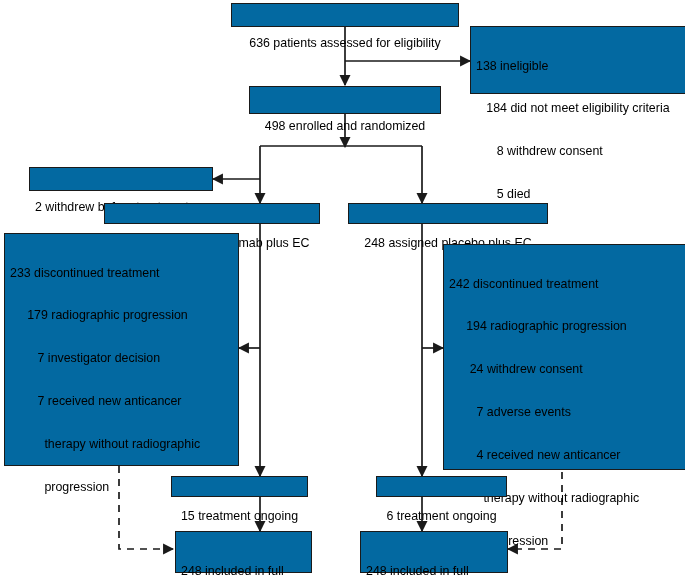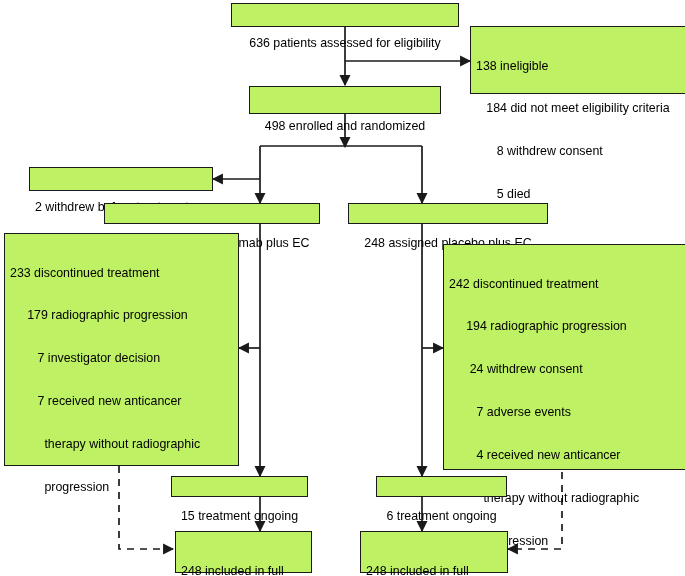--- a/index.html
+++ b/index.html
@@ -21,21 +21,21 @@
     left: 0;
     top: 0;
     width: 685px;
     height: 576px;
     pointer-events: none;
   }
   .node {
     position: absolute;
     box-sizing: border-box;
     border: 1.6px solid #1a1a1a;
-    background: #bef264;
+    background: #0369a1;
     font-size: 12.4px;
     line-height: 14.3px;
     padding: 3px 5px;
     white-space: pre;
   }
   .node.center {
     text-align: center;
   }
   .node .ln {
     display: block;

